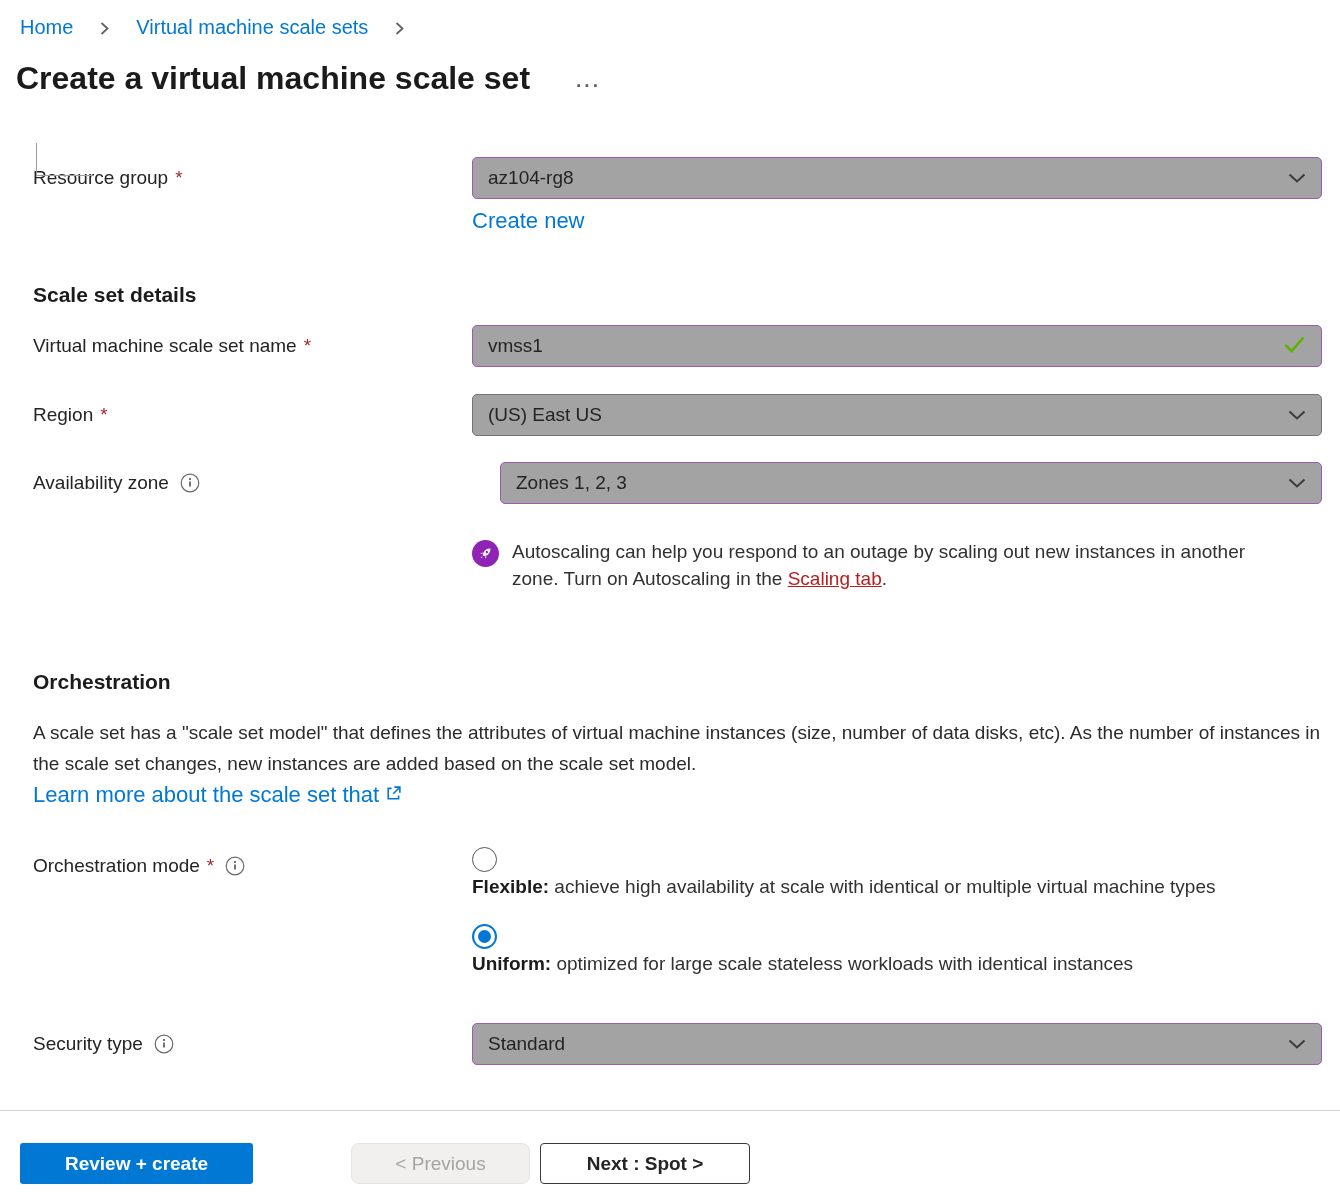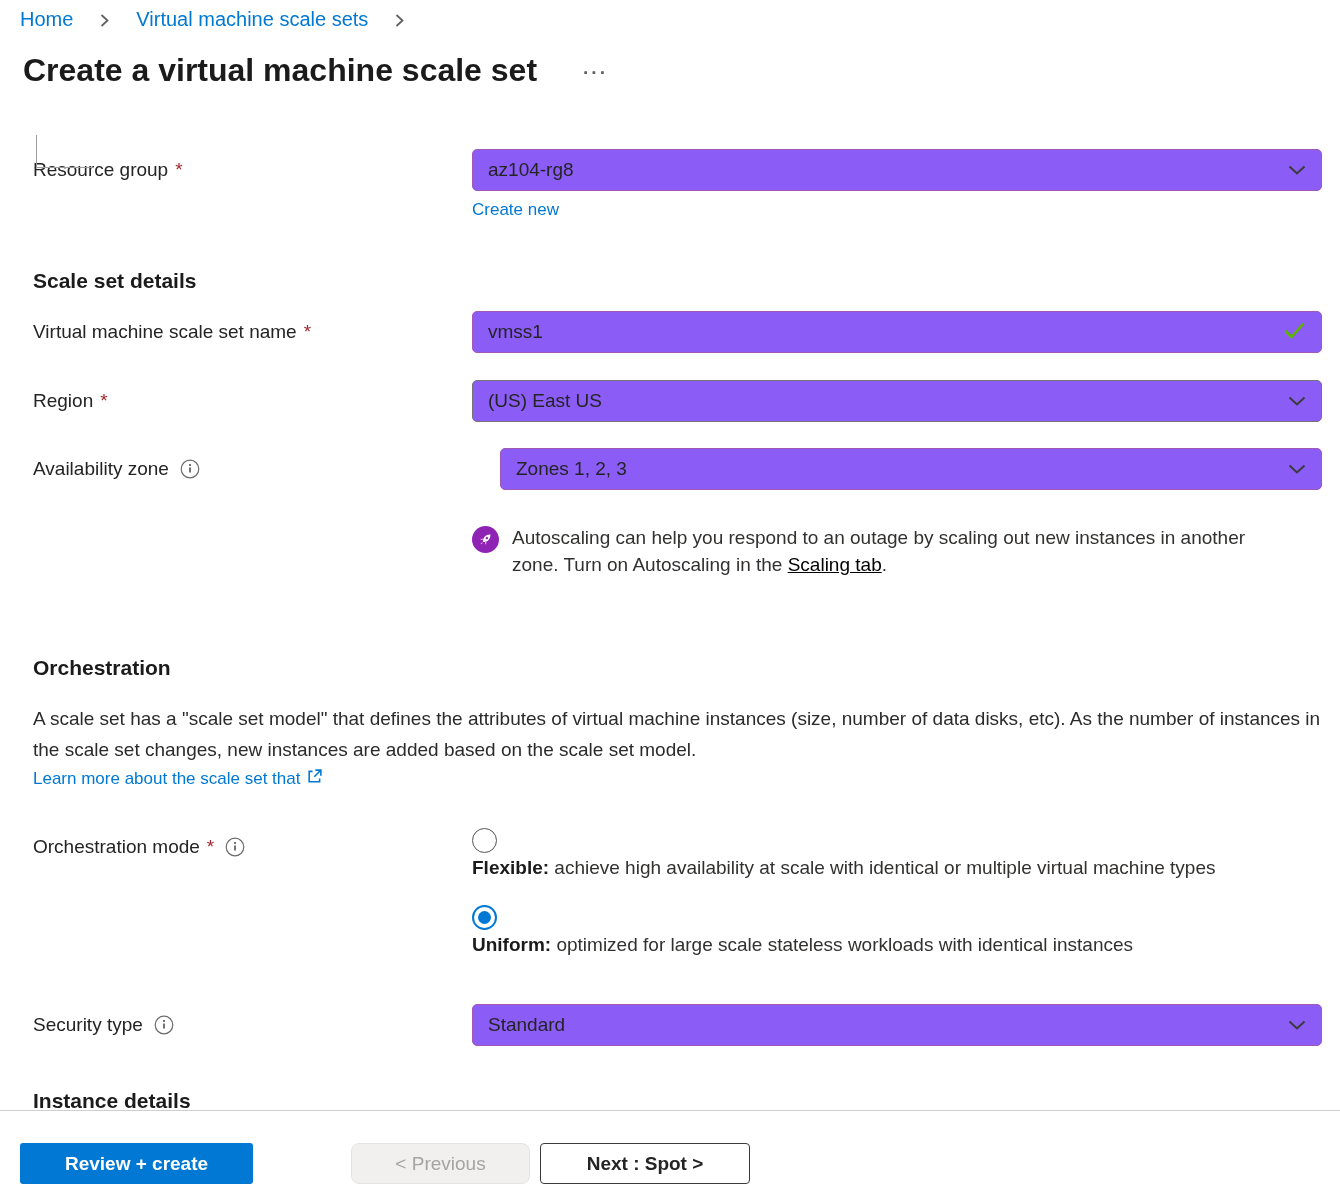--- a/index.html
+++ b/index.html
@@ -1,52 +1,52 @@
 <!DOCTYPE html>
 <html><head>
 <meta charset="utf-8">
 <style>
   * { margin:0; padding:0; box-sizing:border-box; }
   html,body { width:1340px; height:1202px; background:#fff; overflow:hidden;
     font-family:"Liberation Sans", sans-serif; color:#242424; }
-  .breadcrumb { display:flex; align-items:center; gap:26px; padding:8px 0 0 20px; font-size:20px; }
+  .breadcrumb { display:flex; align-items:center; gap:26px; padding:16px 0 0 20px; font-size:20px; }
   .crumb-link { color:#0078d4; cursor:pointer; text-decoration:none; }
   .crumb-sep { display:inline-flex; margin-top:2px; }
 
-  .title-row { display:flex; align-items:flex-start; padding-left:23px; margin-top:21px; }
+  .title-row { display:flex; align-items:flex-end; padding-left:16px; margin-top:21px; }
   .page-title { font-size:32px; font-weight:700; color:#1b1b1b; }
   .title-ellipsis { margin-left:46px; margin-top:10px; color:#5f5f5f; font-size:19px; font-weight:700; letter-spacing:2px; }
 
   .form { padding-left:33px; }
   .form-row { display:flex; align-items:center; width:1289px; position:relative; }
   .field-label { width:439px; flex:none; font-size:19px; color:#242424; display:flex; align-items:center; }
   .asterisk { color:#9f282b; margin-left:7px; font-size:19px; }
   .info-icon { margin-left:11px; display:inline-flex; }
 
-  .control { flex:1; height:42px; border:1px solid #757575; border-radius:5px; background:#8b5cf6;
+  .control { flex:1; height:42px; border:1px solid #757575; border-radius:5px; background:#a3a3a3;
     display:flex; align-items:center; justify-content:space-between; padding:0 15px; font-size:19px; cursor:pointer; }
   .control.modified { border:1.5px solid #a05ab5; }
 
   .row-rg { margin-top:60px; }
   .elbow { position:absolute; left:3px; top:-14px; width:58px; height:33px;
     border-left:1.5px solid #9d9d9d; border-bottom:1.5px solid #9d9d9d; }
   .create-new-row { margin-left:439px; margin-top:9px; }
-  .link { color:#0078d4; font-size:17px; text-decoration:none; cursor:pointer;text-align:right; }
+  .link { color:#0078d4; font-size:22px; text-decoration:none; cursor:pointer;text-align:right; }
 
   .section-heading { font-size:21px; font-weight:700; color:#1b1b1b; }
   .h-scale-set { margin-top:49px; }
   .row-name { margin-top:18px; }
   .row-region { margin-top:27px; }
   .row-zone { margin-top:26px;gap:28px; }
 
   .note-row { display:flex; margin-left:439px; margin-top:34px; gap:13px; }
   .rocket-badge { width:27px; height:27px; border-radius:50%; background:#8f23b3; flex:none;
     display:flex; align-items:center; justify-content:center; margin-top:2px; }
   .note-text { font-size:19px; line-height:27px; color:#323130; width:745px; }
-  .note-link { color:#000000; text-decoration:underline; cursor:pointer; }
+  .note-link { color:#b91c1c; text-decoration:underline; cursor:pointer; }
 
   .h-orch { margin-top:78px; }
   .orch-para { margin-top:23px; font-size:19px; line-height:31px; color:#2b2b2b; width:1292px; }
   .learn-more-row { margin-top:3px; display:flex; align-items:center; gap:6px; }
 
   .row-mode { margin-top:38px; align-items:flex-start; }
   .row-mode .field-label { margin-top:9px; }
   .radio-group { flex:1; display:flex; flex-direction:column; gap:21px; }
   .radio-option { display:flex; cursor:pointer;flex-direction:column; }
   .radio-circle { width:25px; height:25px; border-radius:50%; border:1.5px solid #555; flex:none; margin-top:1px;

